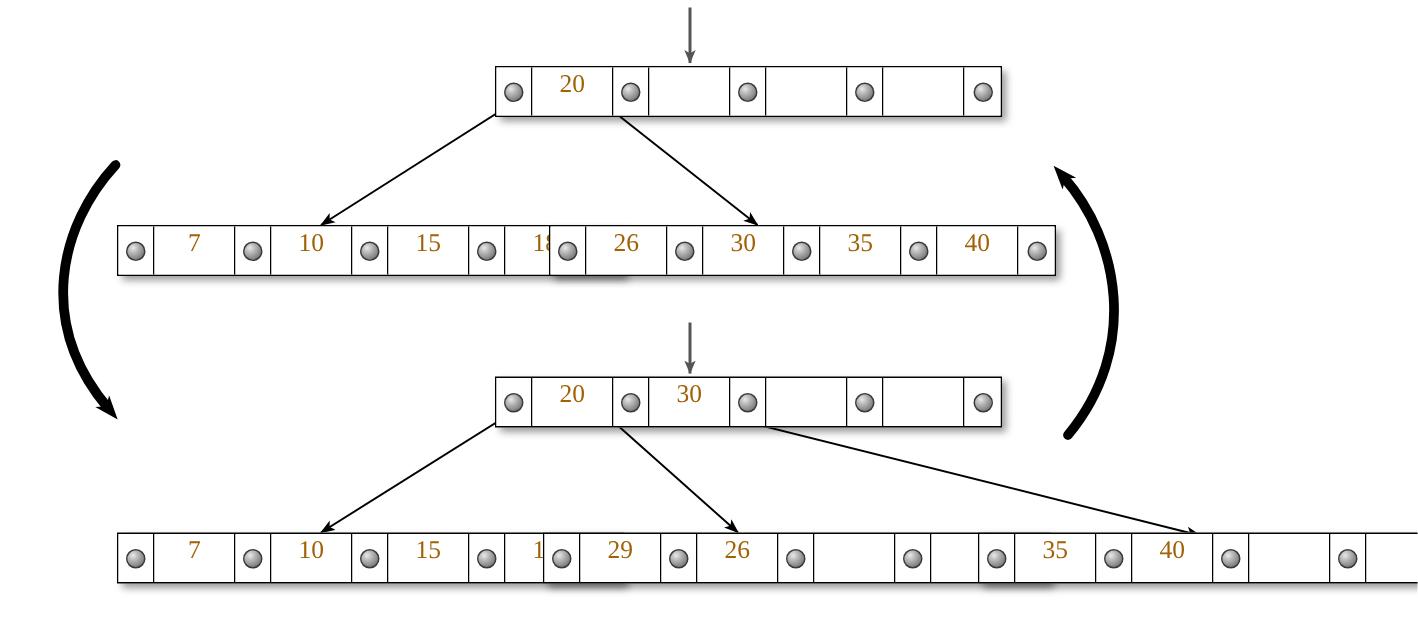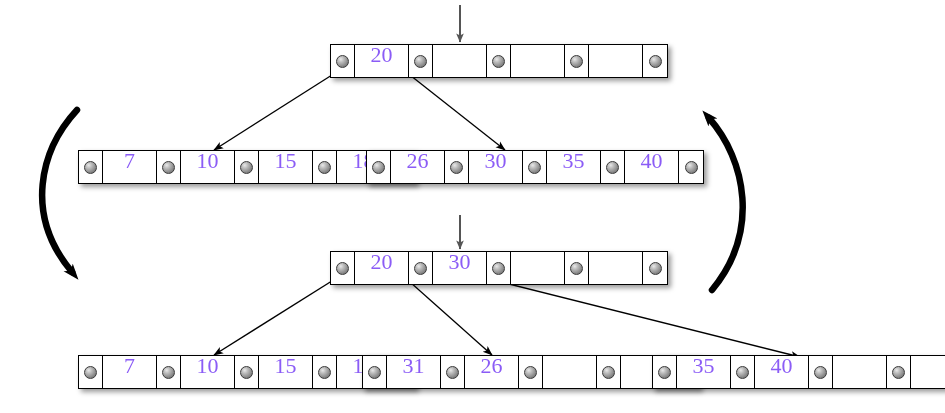--- a/index.html
+++ b/index.html
@@ -48,22 +48,22 @@
   .cell:last-child {
     border-right: none;
   }
   .cell.ptr {
     width: 24px;
     flex: 0 0 24px;
   }
   .cell.key {
     width: 54px;
     flex: 0 0 54px;
-    font-size: 22px;
-    color: #8b5cf6;
+    font-size: 17px;
+    color: #a16207;
     line-height: 1;
     padding-bottom: 12px;
   }
   .dot {
     width: 13px;
     height: 13px;
     border-radius: 50%;
     background: radial-gradient(circle at 34% 30%, #e9e9e9 0%, #bdbdbd 28%, #8f8f8f 62%, #5e5e5e 100%);
     border: 1px solid #3a3a3a;
     box-sizing: border-box;
@@ -231,21 +231,21 @@
       <div class="cell key">18</div>
       <div class="cell ptr">
         <span class="dot"></span>
       </div>
     </div>
 
   <div class="btree-node" id="leaf-after-1" style="left:362px; top:355px; height:34px;">
       <div class="cell ptr">
         <span class="dot"></span>
       </div>
-      <div class="cell key">31</div>
+      <div class="cell key">29</div>
       <div class="cell ptr">
         <span class="dot"></span>
       </div>
       <div class="cell key">26</div>
       <div class="cell ptr">
         <span class="dot"></span>
       </div>
       <div class="cell key"></div>
       <div class="cell ptr">
         <span class="dot"></span>

